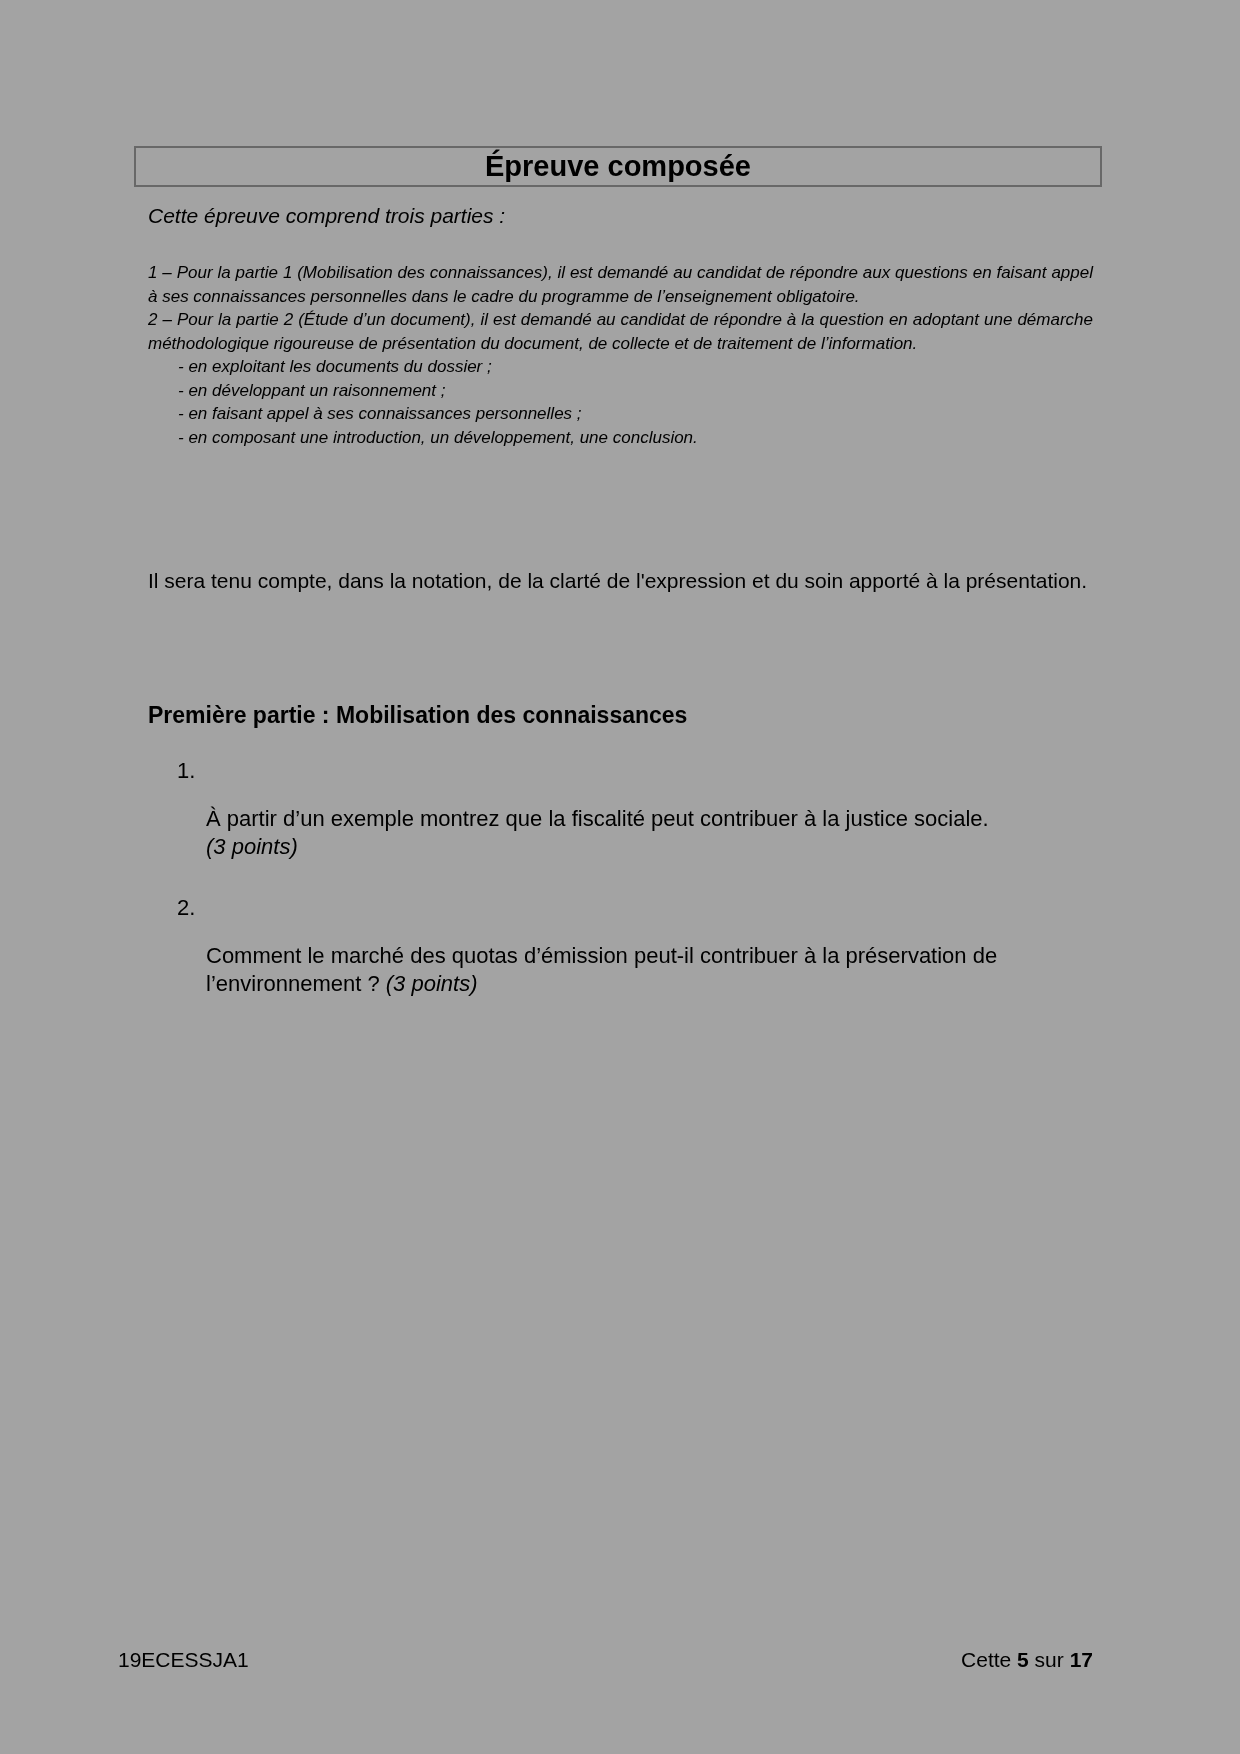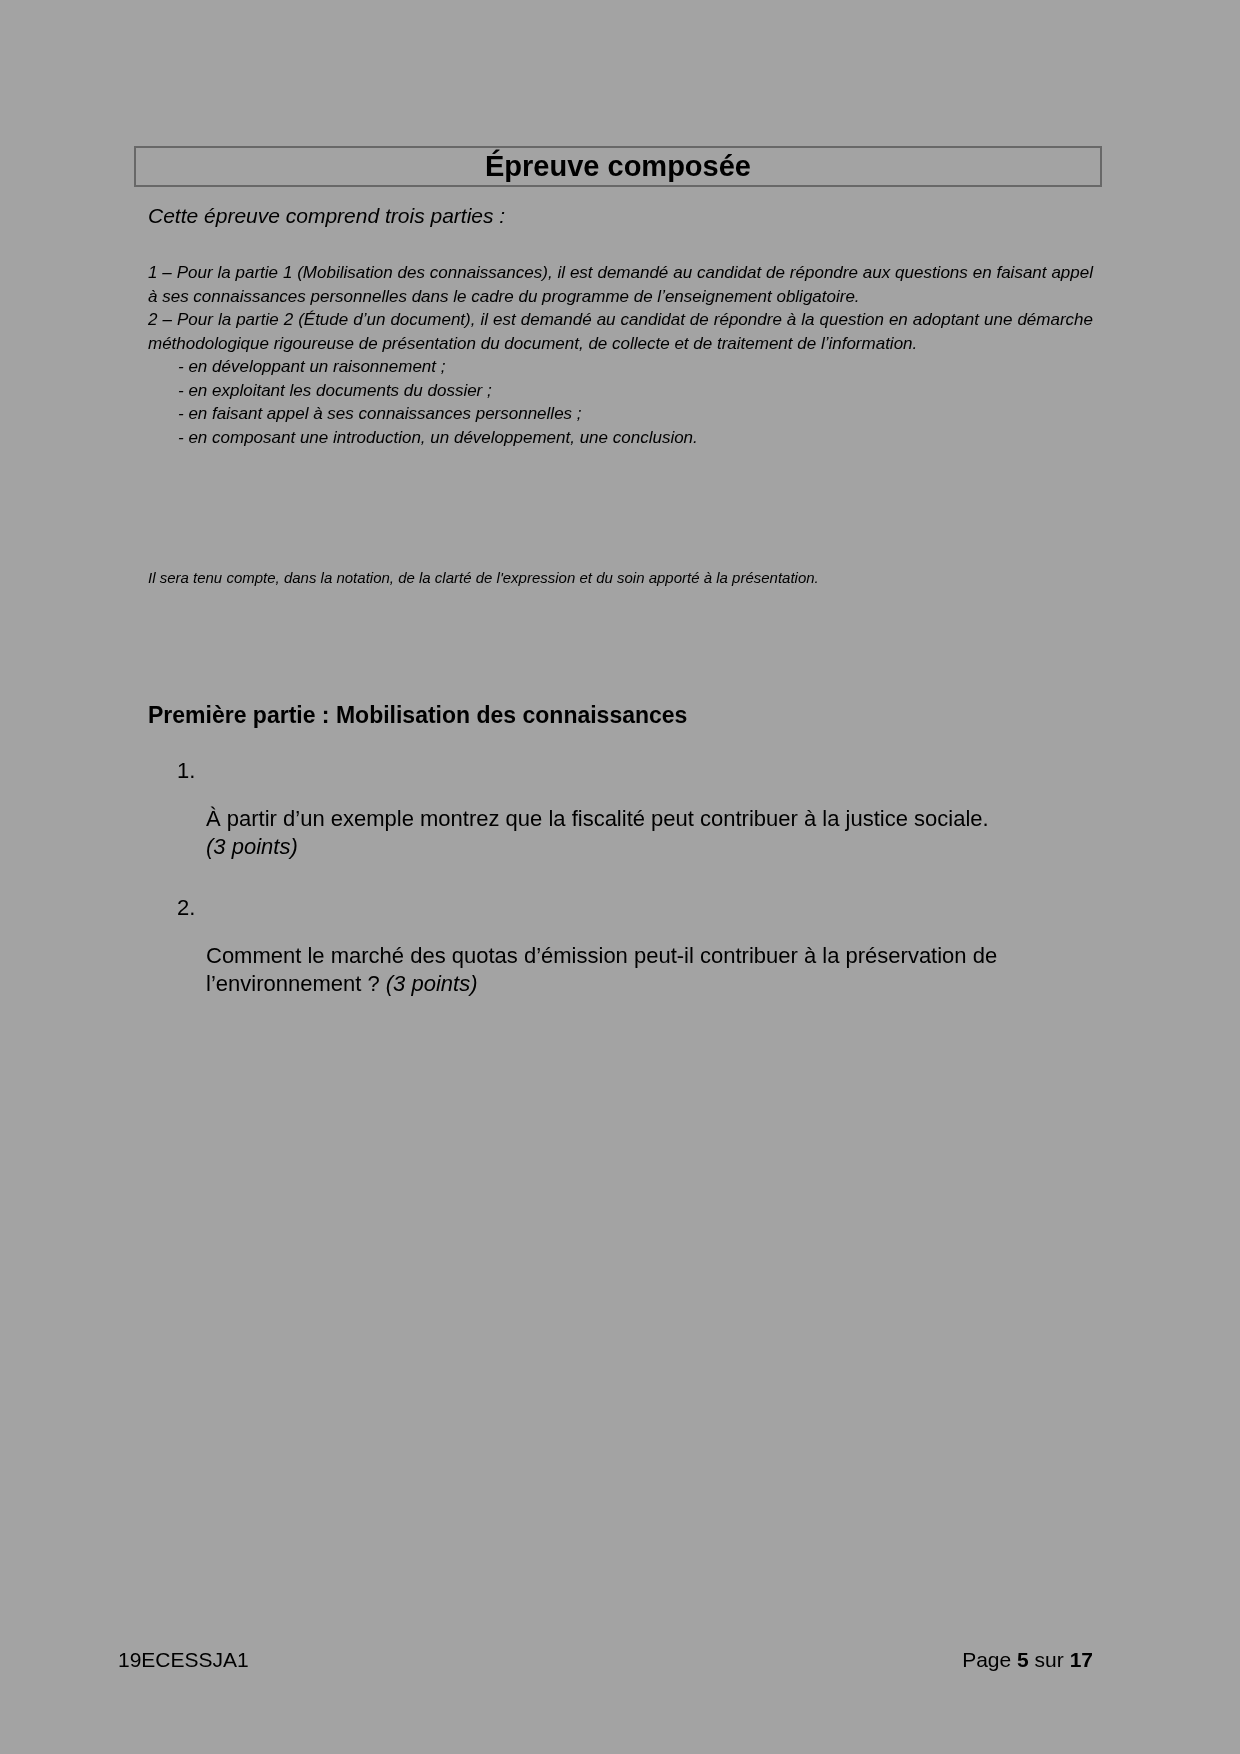--- a/index.html
+++ b/index.html
@@ -61,22 +61,21 @@
     padding-left: 30px;
     text-align: left;
   }
   .bullet-line { text-align: left; }
 
   .note {
     position: absolute;
     left: 148px;
     top: 569px;
     width: 1000px;
-    font-size: 15px;
-    font-style: italic;
+    font-size: 21px;
   }
 
   .section-heading {
     position: absolute;
     left: 148px;
     top: 702px;
     width: 990px;
     font-size: 23px;
     font-weight: bold;
   }
@@ -123,22 +122,22 @@
   <div class="title-box">
     <span class="title-text">Épreuve composée</span>
   </div>
 
   <div class="intro">Cette épreuve comprend trois parties :</div>
 
   <div class="instructions">
     <p>1 – Pour la partie 1 (Mobilisation des connaissances), il est demandé au candidat de répondre aux questions en faisant appel à ses connaissances personnelles dans le cadre du programme de l’enseignement obligatoire.</p>
     <p>2 – Pour la partie 2 (Étude d’un document), il est demandé au candidat de répondre à la question en adoptant une démarche méthodologique rigoureuse de présentation du document, de collecte et de traitement de l’information.</p>
     <div class="bullet-list">
+      <div class="bullet-line">- en exploitant les documents du dossier ;</div>
       <div class="bullet-line">- en développant un raisonnement ;</div>
-      <div class="bullet-line">- en exploitant les documents du dossier ;</div>
       <div class="bullet-line">- en faisant appel à ses connaissances personnelles ;</div>
       <div class="bullet-line">- en composant une introduction, un développement, une conclusion.</div>
     </div>
   </div>
 
   <div class="note">Il sera tenu compte, dans la notation, de la clarté de l'expression et du soin apporté à la présentation.</div>
 
   <div class="section-heading">Première partie : Mobilisation des connaissances</div>
 
   <div class="questions">
@@ -148,20 +147,20 @@
     </div>
     <div class="question q2">
       <span class="q-number">2.</span>
       <span class="q-text"><span>Comment le marché des quotas d’émission peut-il contribuer à la préservation de</span><br><span>l’environnement ? </span><span class="italic">(3 points)</span></span>
     </div>
   </div>
 
   <div class="footer">
     <span>19ECESSJA1</span>
     <span>
-      <span>Page</span>
+      <span>Cette</span>
       <span class="bold">5</span>
       <span>sur</span>
       <span class="bold">17</span>
     </span>
   </div>
 
 </div>
 
 </body></html>

